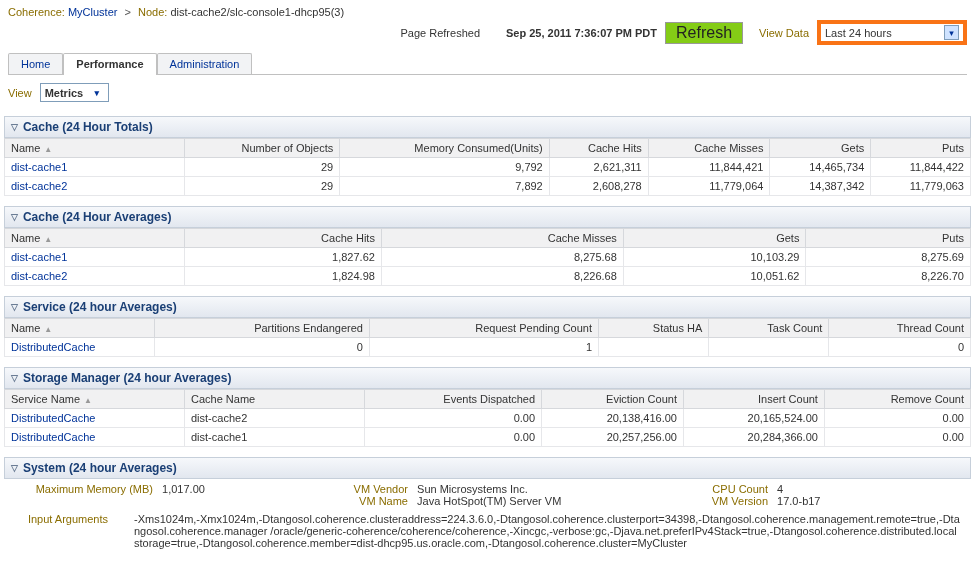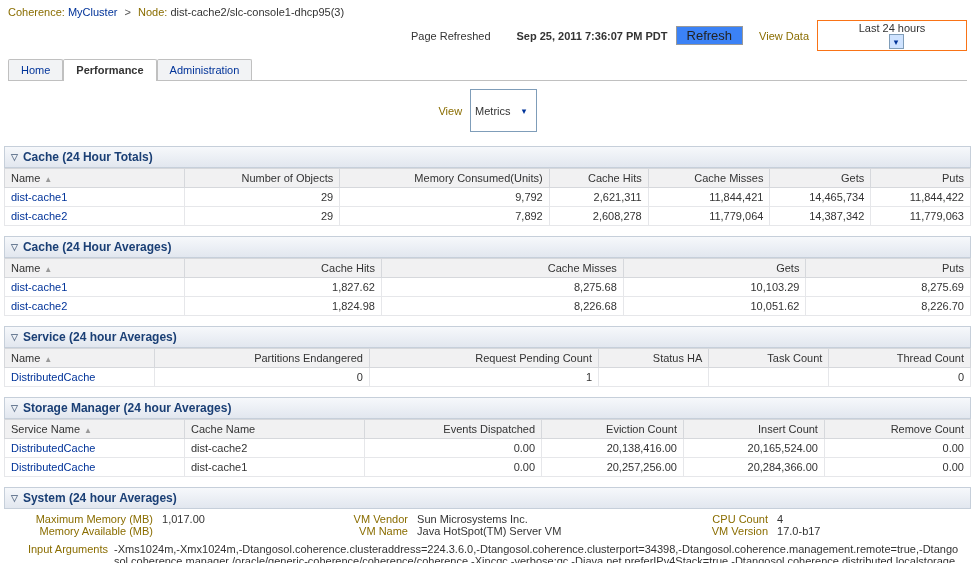--- a/index.html
+++ b/index.html
@@ -15,29 +15,28 @@
   .breadcrumb .lbl { color:#8a6d00; }
   .breadcrumb .sep { color:#555; padding:0 4px; }
   .breadcrumb .node { color:#333; }
   .header-row {
     display:flex; justify-content:flex-end; align-items:center; gap:8px;
     padding:2px 8px 6px 8px;
   }
   .refresh-label { color:#333; }
   .refresh-time { font-weight:bold;padding-left:18px; }
   .btn {
-    background:#3b82f6; border:1px solid #999; padding:1px 10px; cursor:pointer;
-    font-family:inherit; font-size:13px; color:#222;
+    background:#84cc16; border:1px solid #999; padding:1px 10px; cursor:pointer;
+    font-family:inherit; font-size:16px; color:#222;
   }
   .viewdata-label { color:#8a6d00; margin-left:8px;}
   .combo {
-    display:inline-flex; align-items:center; border:1px solid #f97316;
+    display:inline-flex; align-items:center; border:4px solid #f97316;
     background:#fff; padding:1px 4px; font-size:11px; min-width:150px;
     justify-content:space-between;
-    flex-direction:column;
   }
   .combo .caret {
     width:15px; height:15px; display:flex; align-items:center; justify-content:center;
     background:#cfe3ff; border:1px solid #7f9db9; color:#003399; font-size:9px; margin-left:8px;
   }
   .tabs {
     border-bottom:1px solid #c0c0c0; margin:0 8px; display:flex; align-items:flex-start;
     padding-top:2px;
   }
   .tab {
@@ -46,26 +45,26 @@
     border-top-left-radius:2px; border-top-right-radius:2px;
     position:relative;
   }
   .tab.active {
     background:#fff; font-weight:bold; color:#333;
   }
   .tab.active::after {
     content:""; position:absolute; left:0; right:0; bottom:-1px; height:1px; background:#fff;
   }
   .view-row {
-    display:flex; align-items:center; gap:8px; padding:8px 8px;justify-content:center;
+    display:flex; align-items:center; gap:8px; padding:8px 8px;
   }
   .view-row .lbl { color:#8a6d00; }
   .metrics-combo {
     display:inline-flex; align-items:center; border:1px solid #7f9db9; background:#fff;
-    padding:13px 4px; font-size:11px;
+    padding:1px 4px; font-size:11px;font-weight:bold;
   }
   .metrics-combo .caret {
     width:15px; height:15px; display:flex; align-items:center; justify-content:center;
      color:#003399; font-size:9px; margin-left:6px;
   }
 
   .section { margin:6px 4px 10px 4px; }
   .section-header {
     background:linear-gradient(#f6f8fb, #e2e7ef);
     border:1px solid #c6cfda;
@@ -91,21 +90,21 @@
   table.data td.leftcol { text-align:left; color:#003399; }
   .sort-ind { font-size:8px; color:#999; margin-left:4px; }
 
   .system-block { margin:4px 10px; }
   .sys-cols { display:flex; width:100%; gap:40px; }
   .sys-col { }
   .sys-label { color:#8a6d00; text-align:right; display:inline-block; padding-right:6px;}
   .sys-val { color:#333; }
   .args-row { display:flex; margin-top:6px; }
   .args-label { color:#8a6d00; min-width:100px; padding-right:6px; text-align:right;}
-  .args-val { flex:1; color:#333; word-break:break-all; }
+  .args-val { flex:1; color:#333; word-break:break-all;margin-left:20px; }
 </style>
 </head>
 <body>
 
 <div class="breadcrumb">
   <span class="lbl">Coherence:</span>
   <span class="link">MyCluster</span>
   <span class="sep">&gt;</span>
   <span class="lbl">Node:</span>
   <span class="node">dist-cache2/slc-console1-dhcp95(3)</span>
@@ -289,24 +288,20 @@
     <span class="disclose">▽</span>
     <span>System (24 hour Averages)</span>
   </div>
   <div class="system-block">
     <div class="sys-cols">
       <div class="sys-col" style="width:280px">
         <div>
           <span class="sys-label" style="width:145px">Maximum Memory (MB)</span>
           <span class="sys-val">1,017.00</span>
         </div>
-        <div>
-          <span class="sys-label" style="width:145px">Memory Available (MB)</span>
-          <span class="sys-val"></span>
-        </div>
       </div>
       <div class="sys-col" style="width:320px">
         <div>
           <span class="sys-label" style="width:80px">VM Vendor</span>
           <span class="sys-val">Sun Microsystems Inc.</span>
         </div>
         <div>
           <span class="sys-label" style="width:80px">VM Name</span>
           <span class="sys-val">Java HotSpot(TM) Server VM</span>
         </div>

